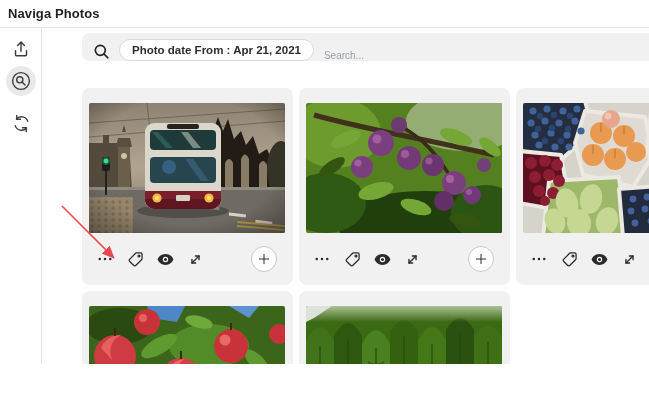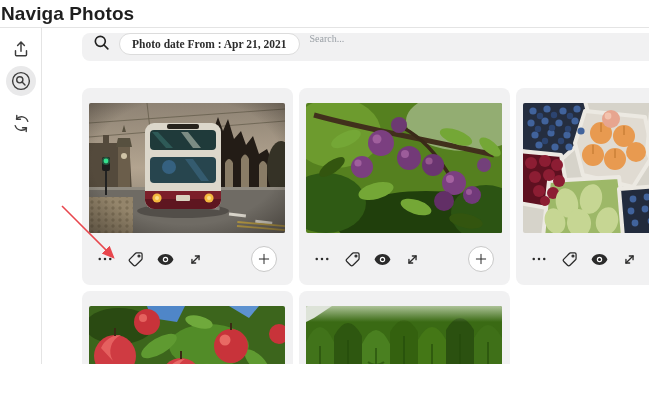--- a/index.html
+++ b/index.html
@@ -3,37 +3,37 @@
 <meta charset="utf-8">
 <style>
   * { margin:0; padding:0; box-sizing:border-box; }
   html,body { background:#ffffff; }
   body { font-family:"Liberation Sans","DejaVu Sans",sans-serif; }
   .screen { position:relative; width:649px; height:406px; background:#fff; overflow:hidden; }
 
   
   .app-header { position:absolute; left:0; top:0; width:649px; height:28px;
     border-bottom:1px solid #e4e4e4; display:flex; align-items:center; }
-  .app-title { font-size:19px; font-weight:700; color:#1f1f1f; padding-left:1px; letter-spacing:.1px; }
+  .app-title { font-size:13px; font-weight:700; color:#1f1f1f; padding-left:8px; letter-spacing:.1px; }
 
   
   .app-body { position:absolute; left:0; top:28px; width:649px; height:336px; overflow:hidden; background:#fff; }
 
   
   .sidebar { position:absolute; left:0; top:0; width:42px; height:336px; border-right:1px solid #e4e4e4; background:#fff; }
   .side-btn { position:absolute; width:30px; height:30px; border:none; background:transparent; border-radius:50%;
     display:flex; align-items:center; justify-content:center; cursor:pointer; padding:0; }
   .side-btn.upload  { left:6px; top:6px; }
   .side-btn.finder  { left:6px; top:38px; background:#e9e9ea; }
   .side-btn.refresh { left:6px; top:80px; }
   .side-btn svg { display:block; }
 
   
   .searchbar { position:absolute; left:82px; top:5px; width:567px; height:28px; background:#f1f1f2;
-    border-radius:8px 0 0 8px; display:flex; align-items:flex-start; padding:0 8px;font-family:Liberation Serif, serif; }
+    border-radius:8px 0 0 8px; display:flex; align-items:flex-end; padding:0 8px; }
   .searchbar .mag { flex:0 0 auto; margin:0 8px 0 2px; display:flex; }
   .filter-chip { flex:0 0 auto; height:22px; background:#ffffff; border:1px solid #dcdcdc; border-radius:11px;
     display:flex; align-items:center; padding:0 12px; font-size:11.5px; font-weight:700; color:#2d2d2d;
     white-space:nowrap; cursor:pointer; }
   .search-input { flex:1 1 auto; border:none; outline:none; background:transparent; font-size:10px;
     color:#333; margin-left:10px; font-family:inherit; }
   .search-input::placeholder { color:#9aa0a6; }
 
   
   .grid { position:absolute; left:82px; top:60px; }

